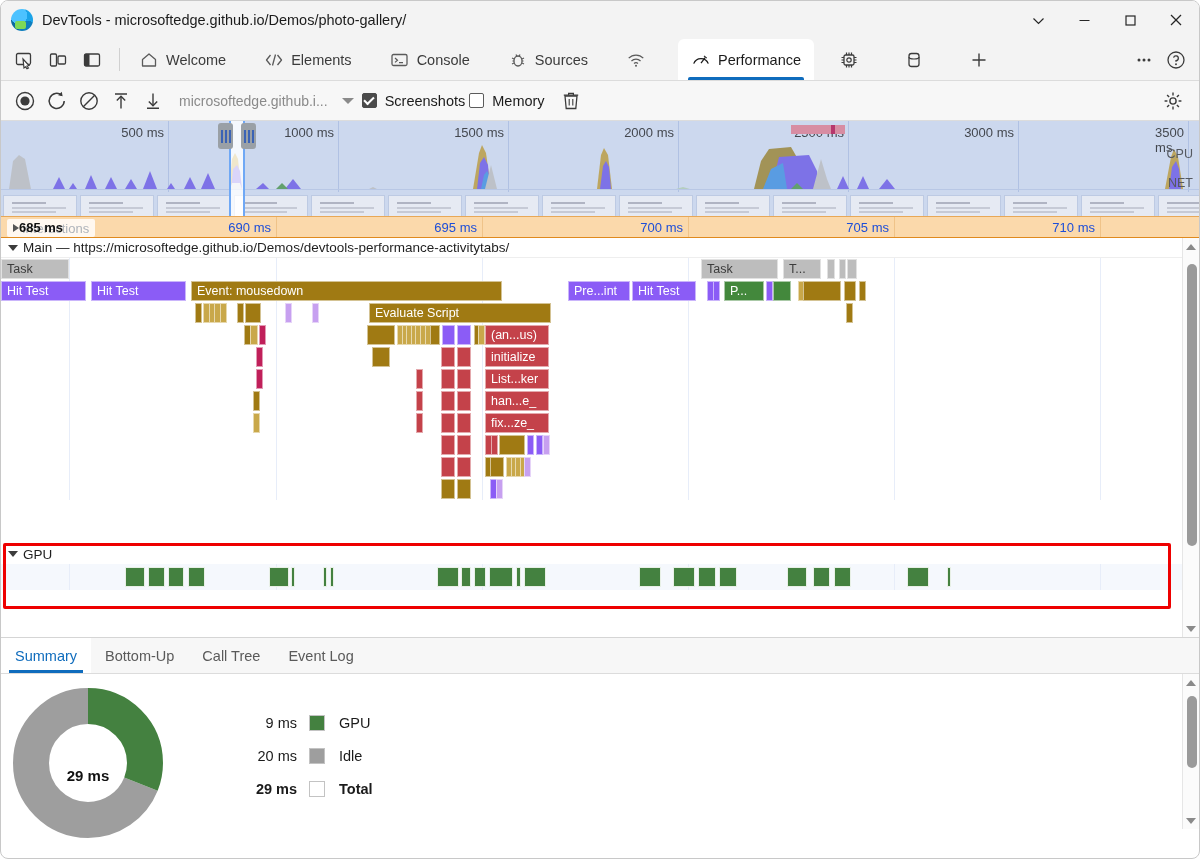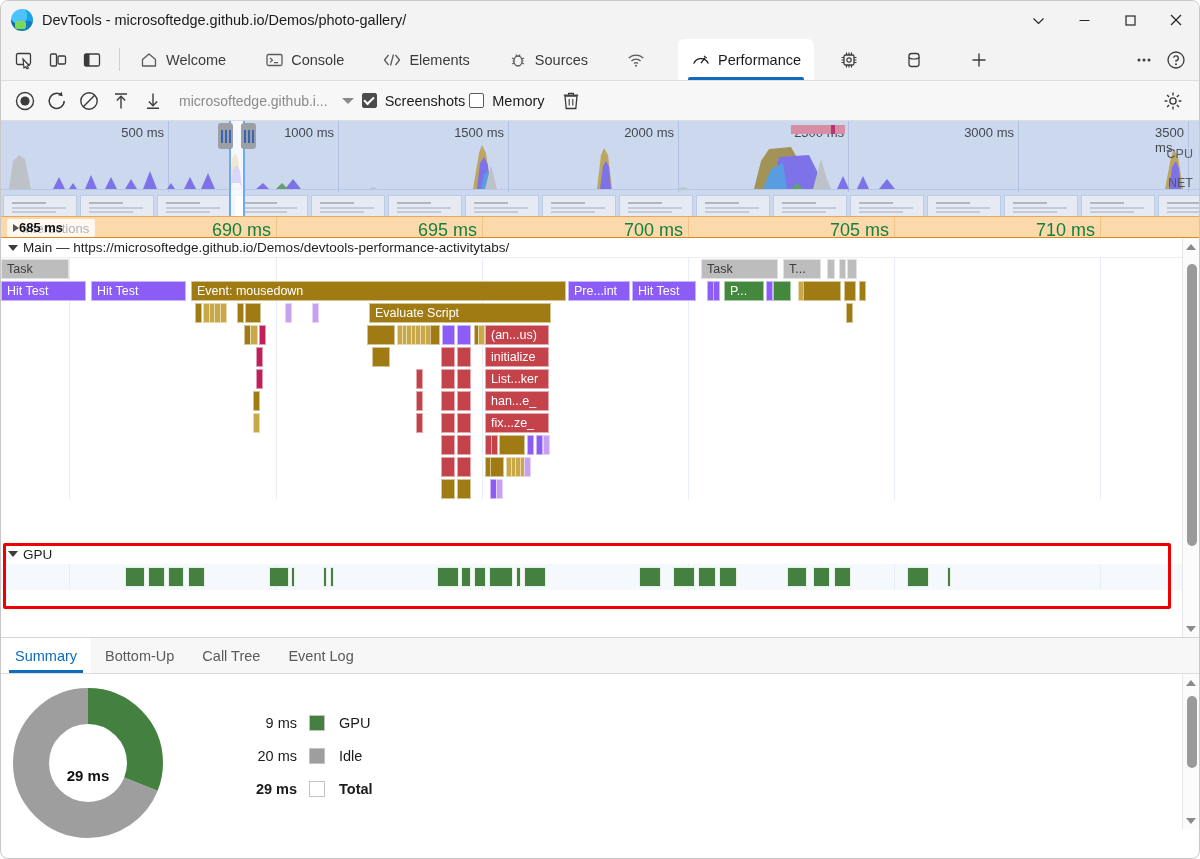--- a/index.html
+++ b/index.html
@@ -132,21 +132,21 @@
   .sel-handle i{ width:2px;height:13px;background:#3b63b5;display:block;}
   .ov-dim{position:absolute;top:0;bottom:0;background:rgba(140,160,200,.18);z-index:4;}
 
   
   .timeruler{
     position:relative; height:22px; background:#fbd9ab;
     border-top:1px solid #e8a857; border-bottom:1.5px solid #e08a1e;
     overflow:hidden;
   }
   .tr-tick{position:absolute;top:0;bottom:0;width:1px;background:#efc389;}
-  .tr-label{position:absolute;top:3px;font-size:18px;color:#15803d;transform:translateX(-100%);padding-right:5px;}
+  .tr-label{position:absolute;top:3px;font-size:13px;color:#1d4ed8;transform:translateX(-100%);padding-right:5px;}
   .breadcrumb-pill{
     position:absolute; left:6px; top:2px; height:18px;
     background:rgba(255,255,255,.82); display:flex;align-items:center; padding:0 6px;
     font-size:13px; color:#aeb3ba; border-radius:2px; white-space:nowrap;
   }
   .bc-arrow{ width:0;height:0;border-left:6px solid #555; border-top:4px solid transparent;border-bottom:4px solid transparent;margin-right:3px;}
   .bc-selected{
     position:absolute; left:18px; top:3px; font-size:13px; font-weight:bold; color:#111;
   }
 
@@ -273,37 +273,37 @@
       <div class="tab">
         <span class="ic">
           <svg width="18" height="18" viewBox="0 0 18 18">
               <path d="M2.5 8.5 L9 3 L15.5 8.5 L15.5 15 L2.5 15 Z" stroke="#5a5a5a" stroke-width="1.3" fill="none" stroke-linejoin="round"></path>
             </svg>
         </span>
         <span>Welcome</span>
       </div>
       <div class="tab">
         <span class="ic">
+          <svg width="20" height="18" viewBox="0 0 20 18">
+              <path d="M6.5 4 L2.5 9 L6.5 14" stroke="#5a5a5a" stroke-width="1.3" fill="none" stroke-linejoin="round"></path>
+              <path d="M13.5 4 L17.5 9 L13.5 14" stroke="#5a5a5a" stroke-width="1.3" fill="none" stroke-linejoin="round"></path>
+              <line x1="11.5" y1="3.5" x2="8.5" y2="14.5" stroke="#5a5a5a" stroke-width="1.3"></line>
+            </svg>
+        </span>
+        <span>Elements</span>
+      </div>
+      <div class="tab">
+        <span class="ic">
           <svg width="19" height="18" viewBox="0 0 19 18">
               <rect x="2" y="3.5" width="15" height="11" rx="1.5" stroke="#5a5a5a" stroke-width="1.3" fill="none"></rect>
               <path d="M5 7 L7.5 9.2 L5 11.4" stroke="#5a5a5a" stroke-width="1.2" fill="none"></path>
               <line x1="9" y1="11.6" x2="13" y2="11.6" stroke="#5a5a5a" stroke-width="1.2"></line>
             </svg>
         </span>
         <span>Console</span>
-      </div>
-      <div class="tab">
-        <span class="ic">
-          <svg width="20" height="18" viewBox="0 0 20 18">
-              <path d="M6.5 4 L2.5 9 L6.5 14" stroke="#5a5a5a" stroke-width="1.3" fill="none" stroke-linejoin="round"></path>
-              <path d="M13.5 4 L17.5 9 L13.5 14" stroke="#5a5a5a" stroke-width="1.3" fill="none" stroke-linejoin="round"></path>
-              <line x1="11.5" y1="3.5" x2="8.5" y2="14.5" stroke="#5a5a5a" stroke-width="1.3"></line>
-            </svg>
-        </span>
-        <span>Elements</span>
       </div>
       <div class="tab">
         <span class="ic">
           <svg width="20" height="18" viewBox="0 0 20 18">
               <ellipse cx="10" cy="10" rx="4" ry="5" stroke="#5a5a5a" stroke-width="1.3" fill="none"></ellipse>
               <line x1="4" y1="7" x2="6" y2="8" stroke="#5a5a5a" stroke-width="1.2"></line>
               <line x1="4" y1="13" x2="6" y2="12" stroke="#5a5a5a" stroke-width="1.2"></line>
               <line x1="16" y1="7" x2="14" y2="8" stroke="#5a5a5a" stroke-width="1.2"></line>
               <line x1="16" y1="13" x2="14" y2="12" stroke="#5a5a5a" stroke-width="1.2"></line>
               <line x1="4.5" y1="10" x2="6" y2="10" stroke="#5a5a5a" stroke-width="1.2"></line>
@@ -681,21 +681,21 @@
         </div>
         <div class="lane">
           <div class="vgrid" style="left: 68px;"></div>
           <div class="vgrid" style="left: 275px;"></div>
           <div class="vgrid" style="left: 481px;"></div>
           <div class="vgrid" style="left: 687px;"></div>
           <div class="vgrid" style="left: 893px;"></div>
           <div class="vgrid" style="left: 1099px;"></div>
           <div class="ev" style="left: 0px; width: 85px; background: rgb(139, 92, 246);">Hit Test</div>
           <div class="ev" style="left: 90px; width: 95px; background: rgb(139, 92, 246);">Hit Test</div>
-          <div class="ev" style="left: 190px; width: 375px; background: rgb(160, 122, 19);">Event: mousedown</div>
+          <div class="ev" style="left: 190px; width: 311px; background: rgb(160, 122, 19);">Event: mousedown</div>
           <div class="ev" style="left: 567px; width: 62px; background: rgb(139, 92, 246);">Pre...int</div>
           <div class="ev" style="left: 631px; width: 64px; background: rgb(139, 92, 246);">Hit Test</div>
           <div class="ev" style="left: 706px; width: 4px; background: rgb(139, 92, 246);"></div>
           <div class="ev" style="left: 712px; width: 3px; background: rgb(139, 92, 246);"></div>
           <div class="ev" style="left: 723px; width: 40px; background: rgb(67, 136, 60);">P...</div>
           <div class="ev" style="left: 765px; width: 5px; background: rgb(139, 92, 246);"></div>
           <div class="ev" style="left: 772px; width: 18px; background: rgb(67, 136, 60);"></div>
           <div class="ev" style="left: 797px; width: 3px; background: rgb(201, 168, 74);"></div>
           <div class="ev" style="left: 802px; width: 38px; background: rgb(160, 122, 19);"></div>
           <div class="ev" style="left: 843px; width: 12px; background: rgb(160, 122, 19);"></div>

